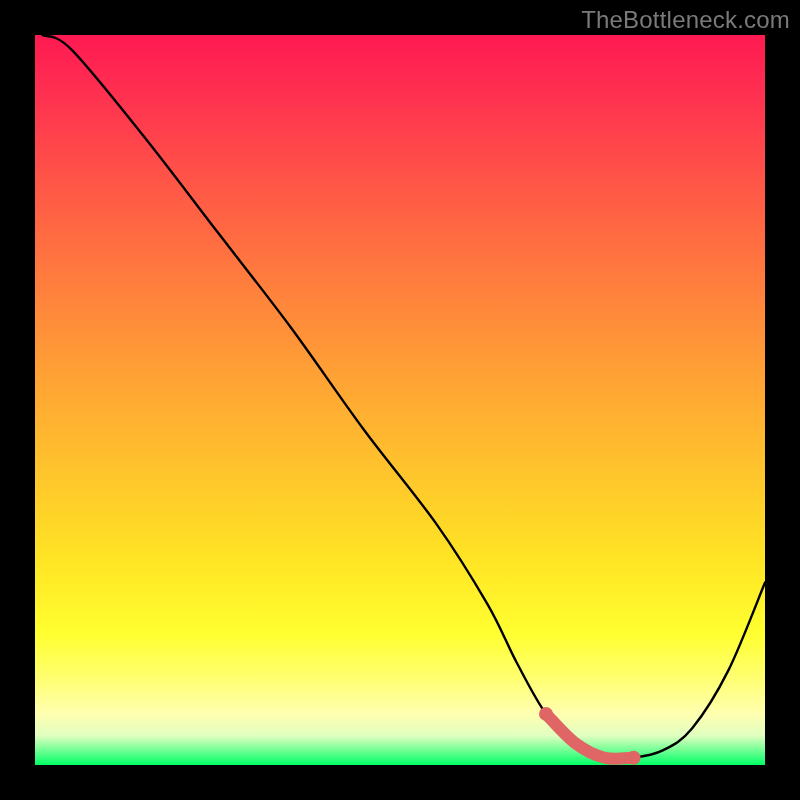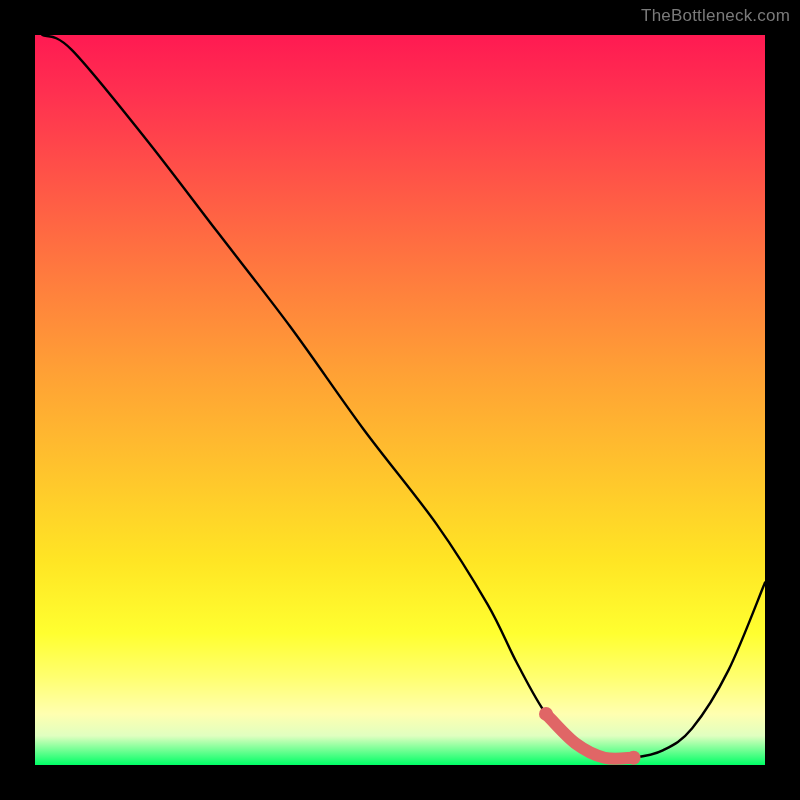--- a/index.html
+++ b/index.html
@@ -36,21 +36,21 @@
       #ffffb0 93%,
       #e0ffc0 96%,
       #00ff66 100%
     );
   }
   .watermark {
     position: absolute;
     top: 6px;
     right: 10px;
     font-family: Arial, Helvetica, sans-serif;
-    font-size: 17px;
+    font-size: 24px;
     color: #7a7a7a;
     font-weight: 500;
     letter-spacing: 0.2px;
   }
   svg.curve {
     position: absolute;
     left: 0;
     top: 0;
     width: 100%;
     height: 100%;

